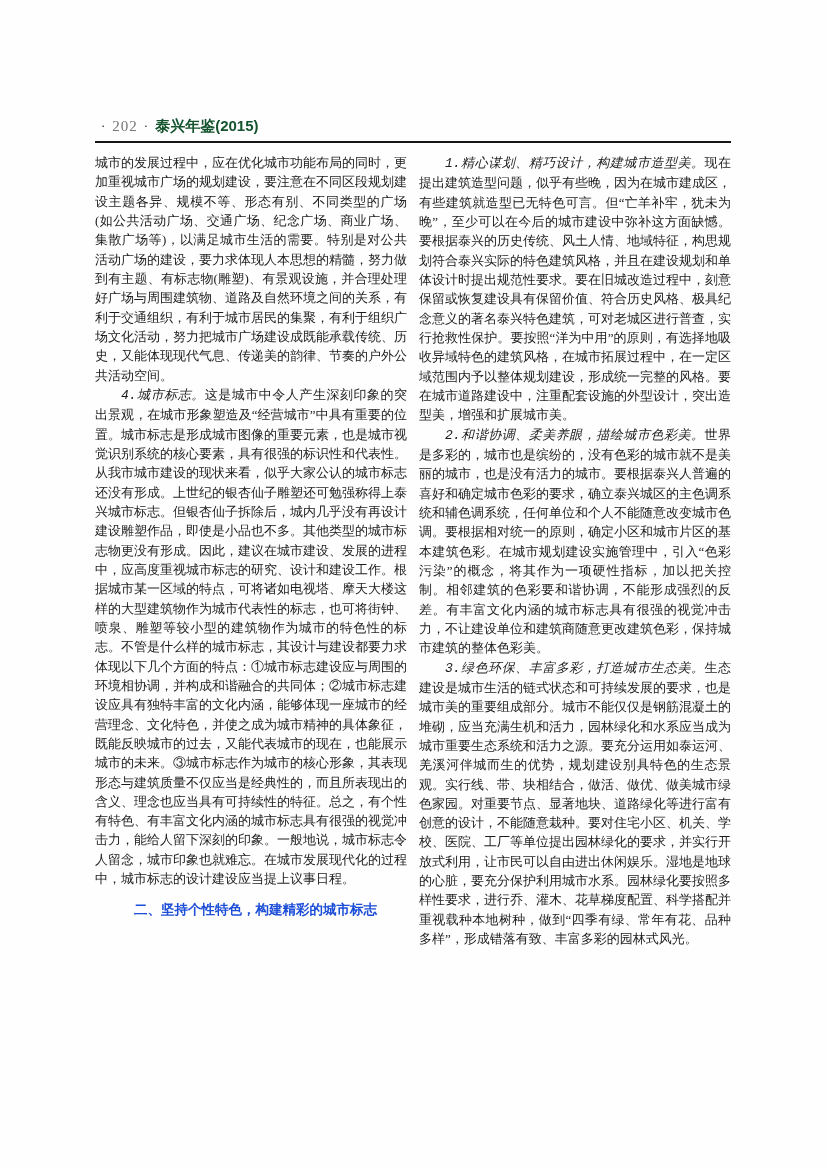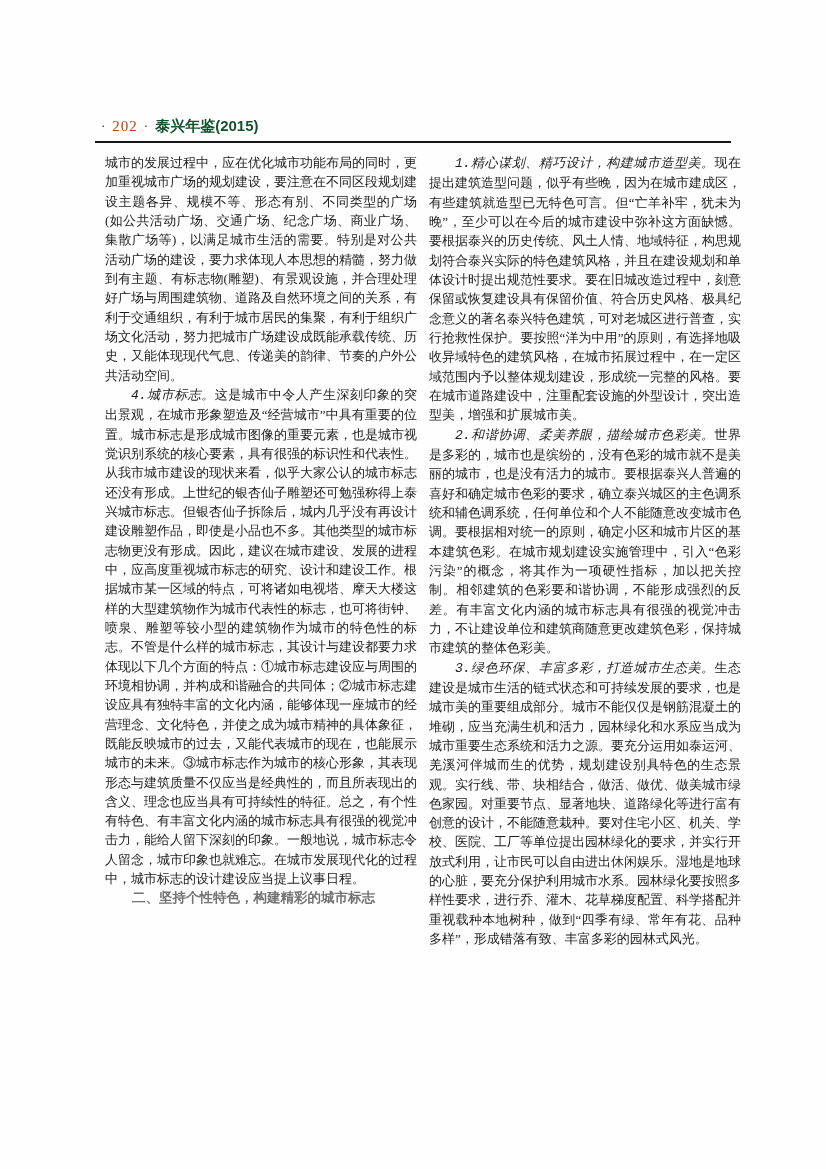--- a/index.html
+++ b/index.html
@@ -27,40 +27,40 @@
     white-space: nowrap;
   }
   .pagenum-dot {
     font-size: 13px;
     margin: 0 7px 0 6px;
     color: #222;
   }
   .pagenum {
     font-size: 15px;
     letter-spacing: 1px;
-    color: #c2410c;
+    color: #737373;
     font-family: "Liberation Serif", "DejaVu Serif", serif;
   }
   .book-title {
     font-size: 15px;
     font-weight: bold;
     font-family: "Liberation Sans", "DejaVu Sans", sans-serif;
     color: #14532d;
   }
   .header-rule {
     position: absolute;
     left: 95px;
     top: 141px;
     width: 636px;
     height: 2px;
     background: #151515;
   }
   .columns {
     position: absolute;
-    left: 105px;
+    left: 95px;
     top: 153px;
     width: 636px;
     display: flex;
     gap: 12px;
   }
   .col {
     width: 312px;
     font-size: 13px;
     line-height: 19.33px;
     text-align: justify;
@@ -72,27 +72,27 @@
     text-indent: 2em;
   }
   .col p.continuation {
     text-indent: 0;
   }
   .lead {
     font-style: italic;
     font-family: Liberation Mono, monospace;
   }
   .section-heading {
-    margin: 0;
+    margin: 12px;
     text-indent: 2em;
     font-weight: bold;
     font-size: 13.5px;
     line-height: 19.33px;
     font-family: "Liberation Sans", "DejaVu Sans", sans-serif;
-    color: #737373;
+    color: #1d4ed8;
   }
 </style>
 </head>
 <body>
 
 <div class="page">
 
   <div class="page-header">
     <span class="pagenum-dot">·</span>
     <span class="pagenum">202</span>

